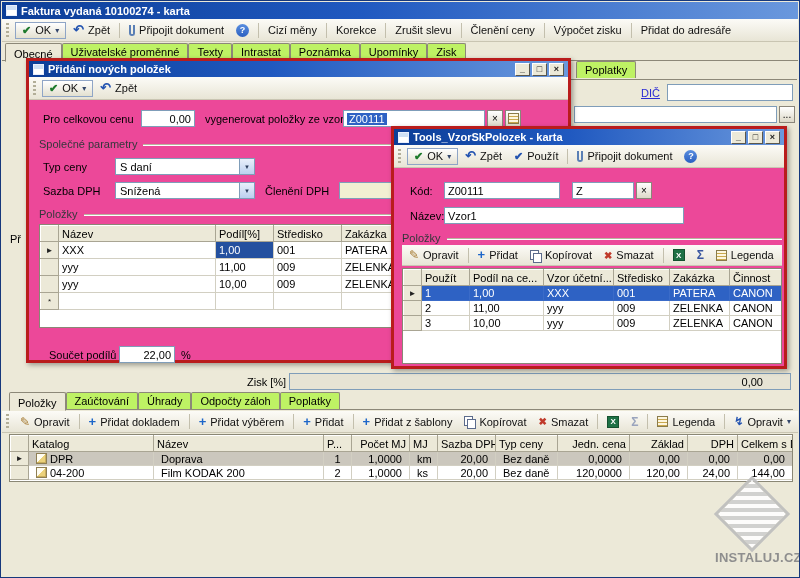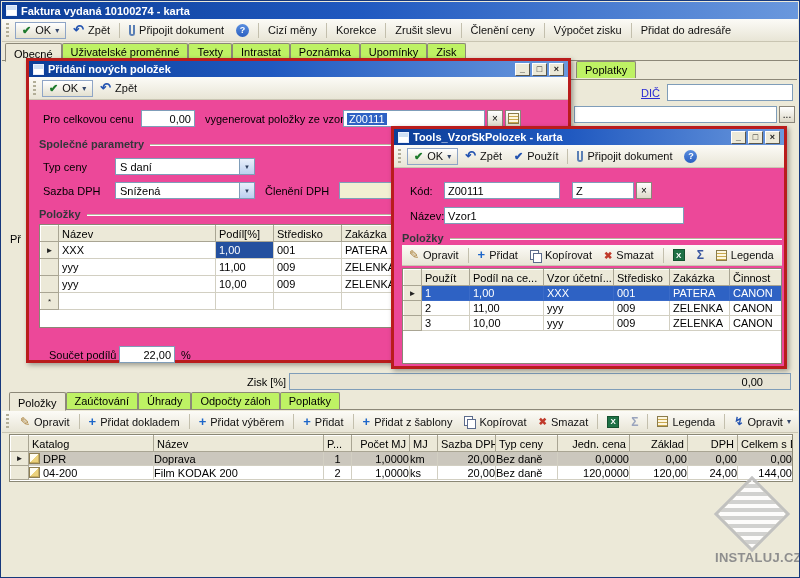--- a/index.html
+++ b/index.html
@@ -35,31 +35,31 @@
 .ic-item{width:11px;height:11px;border:1px solid #8e7f54;background:linear-gradient(135deg,#fffdf2 0 45%,#ecd27c 45%);box-shadow:inset -1px -1px 0 #c9ae5e;flex:0 0 auto}
 .field{position:absolute;background:#fff;border:1px solid #7f9db9;height:17px;display:flex;align-items:center;padding:0 3px;overflow:hidden;white-space:nowrap}
 .field.num{justify-content:flex-end}
 .field.beige{background:#f2efd2}
 .field.flat{background:#e6e3d4}
 .selhl{background:#2e62c4;color:#fff;padding:0 2px}
 .combo{position:absolute;display:flex;height:17px}
 .combo .cval{flex:1;background:#fff;border:1px solid #7f9db9;border-right:none;display:flex;align-items:center;padding:0 4px;overflow:hidden;white-space:nowrap}
 .combo .cbtn{width:16px;background:linear-gradient(#e9f0fb,#bcd0ef);border:1px solid #7f9db9;display:flex;align-items:center;justify-content:center;font-size:6px;color:#2a3c5c}
 .minibtn{position:absolute;height:17px;background:linear-gradient(#fff,#ddd9c8);border:1px solid #8a867a;display:inline-flex;align-items:center;justify-content:center;padding:0 2px;font-size:10px}
-.sect{position:absolute;display:flex;align-items:center;gap:6px;font-weight:bold;color:#33373b}
+.sect{position:absolute;display:flex;align-items:center;gap:6px;font-weight:normal;color:#33373b}
 .sect::after{content:"";flex:1;height:1px;background:#b8b49f;box-shadow:0 1px 0 #fff}
 .tabs{position:absolute;display:flex;align-items:flex-start;border-bottom:1px solid #8c8878}
 .tab{background:#bef264;border:1px solid #8c8878;border-bottom:none;border-radius:2px 2px 0 0;padding:2px 8px 2px;height:17px;white-space:nowrap}
 .tab.active{background:#ece9d8;height:19px;margin-bottom:-1px;border-bottom:1px solid #ece9d8;z-index:2;padding-top:4px}
 .gridwrap{position:absolute;background:#fff;border:1px solid #8a8775;overflow:hidden}
 .grid{border-collapse:collapse;table-layout:fixed;background:#fff}
 .grid th{background:#ece9d8;border:1px solid;border-color:#fff #a9a593 #a9a593 #fff;font-weight:normal;padding:1px 3px;text-align:left;overflow:hidden;white-space:nowrap;height:16px}
 .grid td{border:1px solid #d2cfc2;padding:1px 3px;overflow:hidden;white-space:nowrap;height:17px}
 .grid.mid td{height:15px}
-.grid.compact td{height:14px;padding:0 0}
+.grid.compact td{height:14px;padding:0 7px}
 .grid td.rsel,.grid th.rsel{background:#ece9d8;border-color:#fff #a9a593 #a9a593 #fff;text-align:center;font-size:8px;color:#222;padding:0}
 .grid .r{text-align:right}
 .grid .c{text-align:center}
 .rowsel td{background:#2e62c4;color:#fff;border-color:#3a6bc8}
 .rowsel td.rsel{background:#ece9d8;color:#222;border-color:#fff #a9a593 #a9a593 #fff}
 .rowgray td{background:#cbc7bd}
 .rowgray td.rsel{background:#ece9d8}
 .cellsel{background:#24509f;color:#fff}
 .katcell{display:flex;align-items:center;gap:3px}
 .win{position:absolute;background:#ec4899;border:3px solid #b91c1c;box-shadow:2px 2px 5px rgba(0,0,0,.35)}

